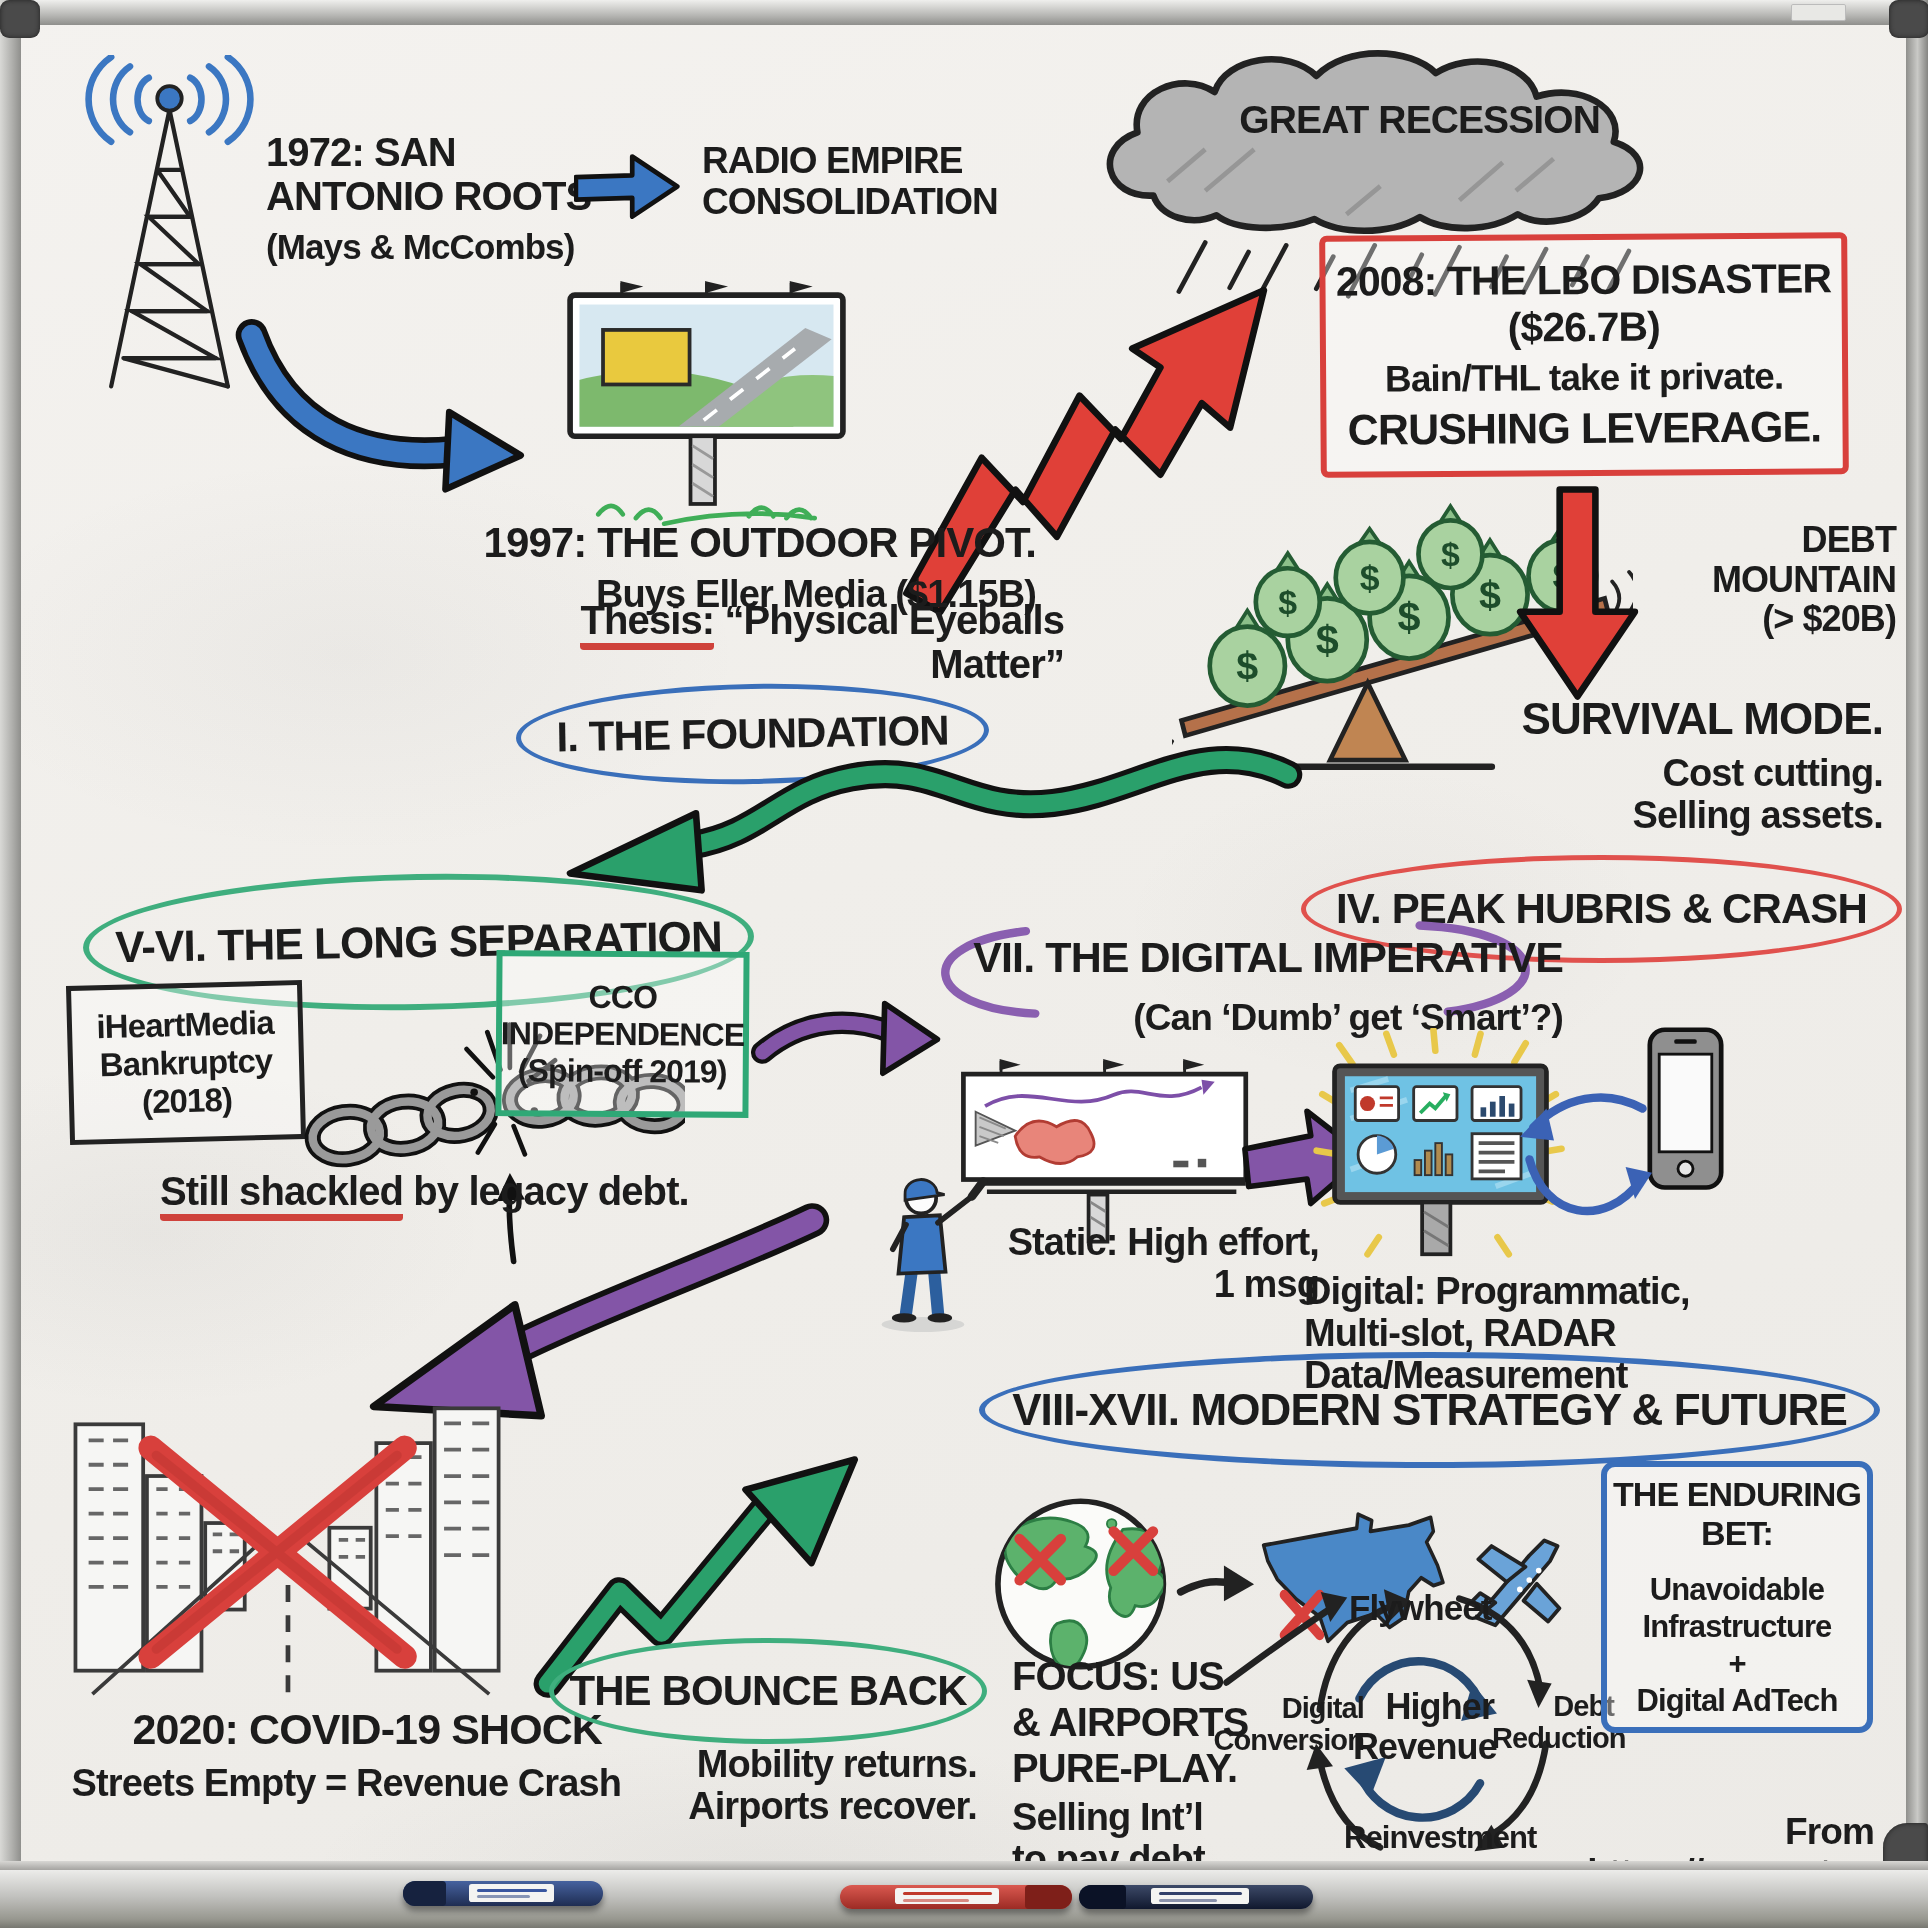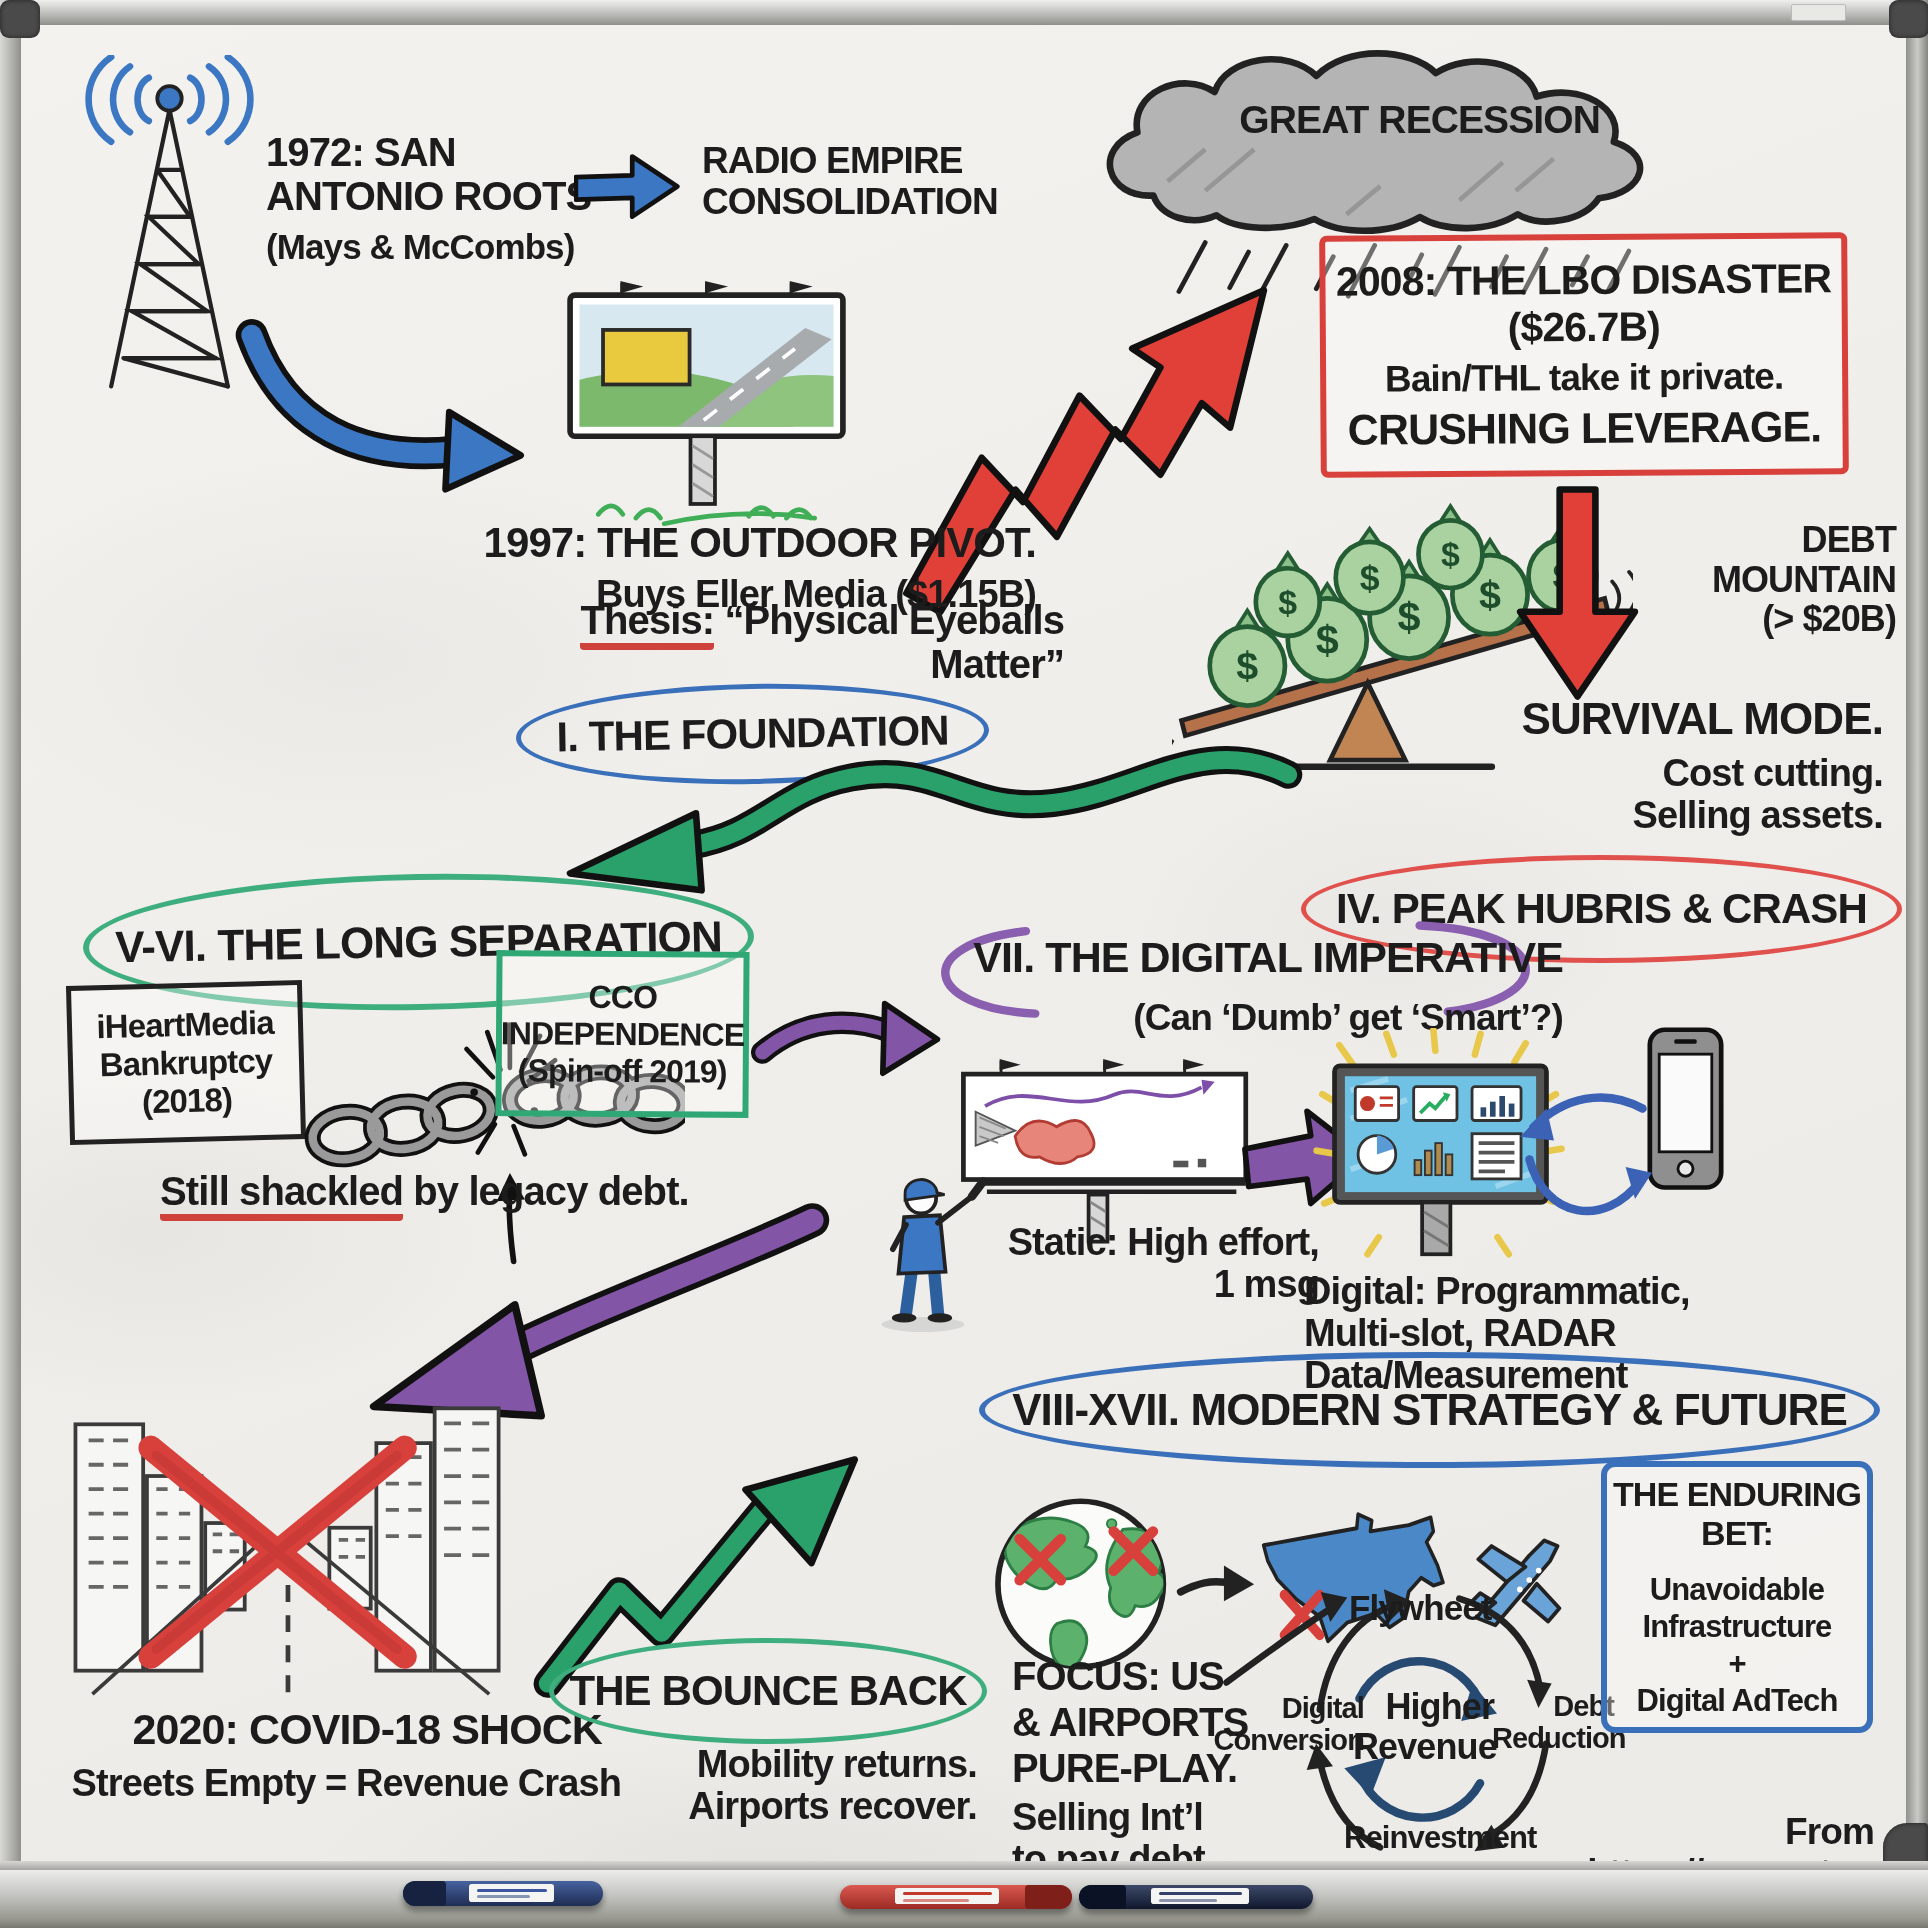--- a/index.html
+++ b/index.html
@@ -361,21 +361,21 @@
       <path d="M342,80h14M366,80h14M342,108h14M366,108h14M342,136h14M366,136h14M342,164h14M366,164h14"></path>
       <path d="M158,162h10M176,162h10M158,180h10M176,180h10M292,168h10M310,168h10M292,186h10M310,186h10"></path>
     </g>
     <path d="M30,332 L218,162 M452,332 L248,162" stroke="#3a3a3a" stroke-width="4" fill="none"></path>
     <path d="M238,330 V170" stroke="#3a3a3a" stroke-width="5" stroke-dasharray="18 14" fill="none"></path>
     <g>
       <path d="M92,70 L362,292 M362,70 L92,292" stroke="#d8403c" stroke-width="26" stroke-linecap="round" fill="none"></path>
       <path d="M98,78 L354,284 M354,78 L98,284" stroke="#c23732" stroke-width="10" stroke-linecap="round" fill="none" opacity=".6"></path>
     </g>
   </svg>
-  <div class="t ctr" style="left:75px;top:1706px;width:527px;font-size:43px">2020: COVID-18 SHOCK</div>
+  <div class="t ctr" style="left:75px;top:1706px;width:527px;font-size:43px">2020: COVID-19 SHOCK</div>
   <div class="t ctr" style="left:56px;top:1763px;width:565px;font-size:38px">Streets Empty = Revenue Crash</div>
 
   <svg class="abs" style="left:527px;top:1448px" width="405" height="250" viewBox="0 0 430 265">
     <path d="M22,250 L98,152 L143,196 L252,64" fill="none" stroke="#111" stroke-width="30" stroke-linecap="round" stroke-linejoin="round"></path>
     <path d="M22,250 L98,152 L143,196 L252,64" fill="none" stroke="#2aa06b" stroke-width="19" stroke-linecap="round" stroke-linejoin="round"></path>
     <polygon points="232,44 348,12 302,122" fill="#2aa06b" stroke="#111" stroke-width="7" stroke-linejoin="round"></polygon>
   </svg>
   <div class="ell" style="left:549px;top:1638px;width:428px;height:96px;border:5.6px solid #3fae7e;font-size:42px">THE BOUNCE BACK</div>
   <div class="t ctr" style="left:549px;top:1744px;width:428px;font-size:38px">Mobility returns.
 Airports recover.</div>

